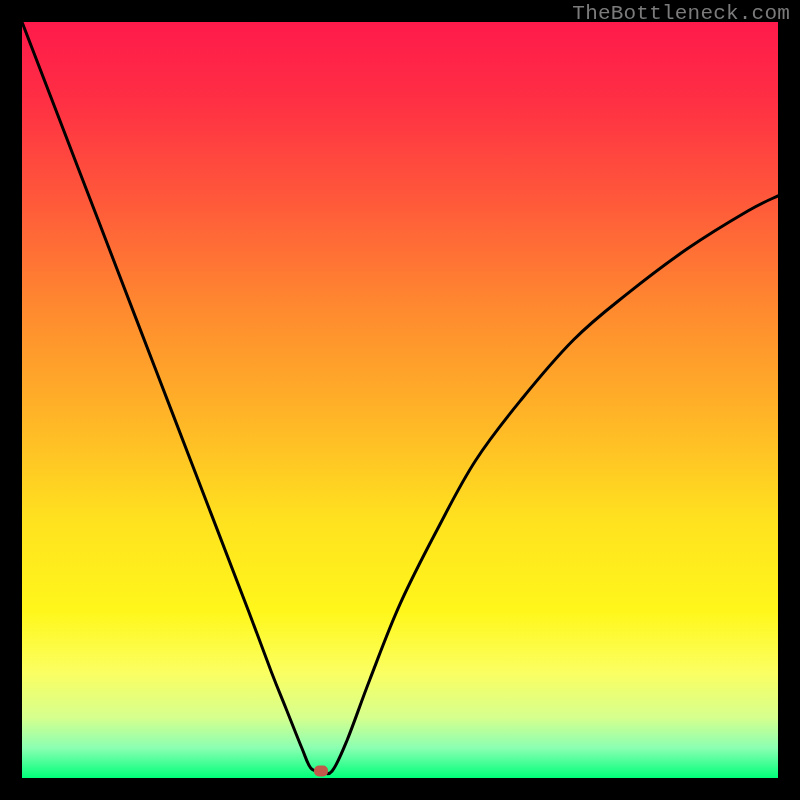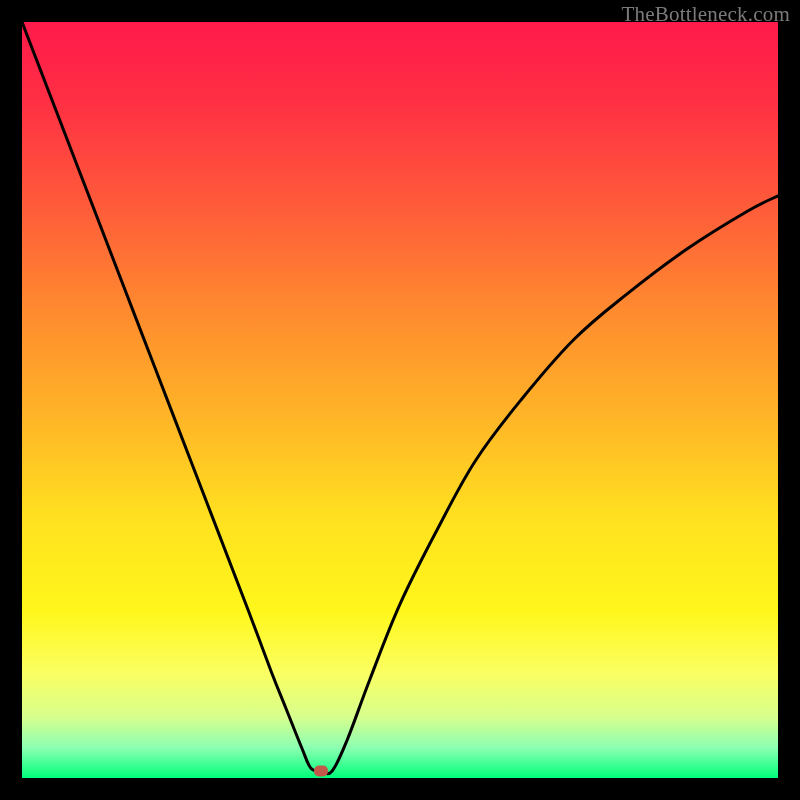--- a/index.html
+++ b/index.html
@@ -35,21 +35,21 @@
       #fbff61 86%,
       #d6ff8e 92%,
       #8bffb2 96%,
       #00ff7a 100%
     );
   }
   .watermark {
     position: absolute;
     top: 2px;
     right: 10px;
-    font-family: Liberation Serif, serif;
+    font-family: Liberation Mono, monospace;
     font-size: 21px;
     color: #7b7b7b;
     letter-spacing: 0.2px;
     user-select: none;
   }
   svg.curve {
     position: absolute;
     left: 0;
     top: 0;
     width: 756px;

